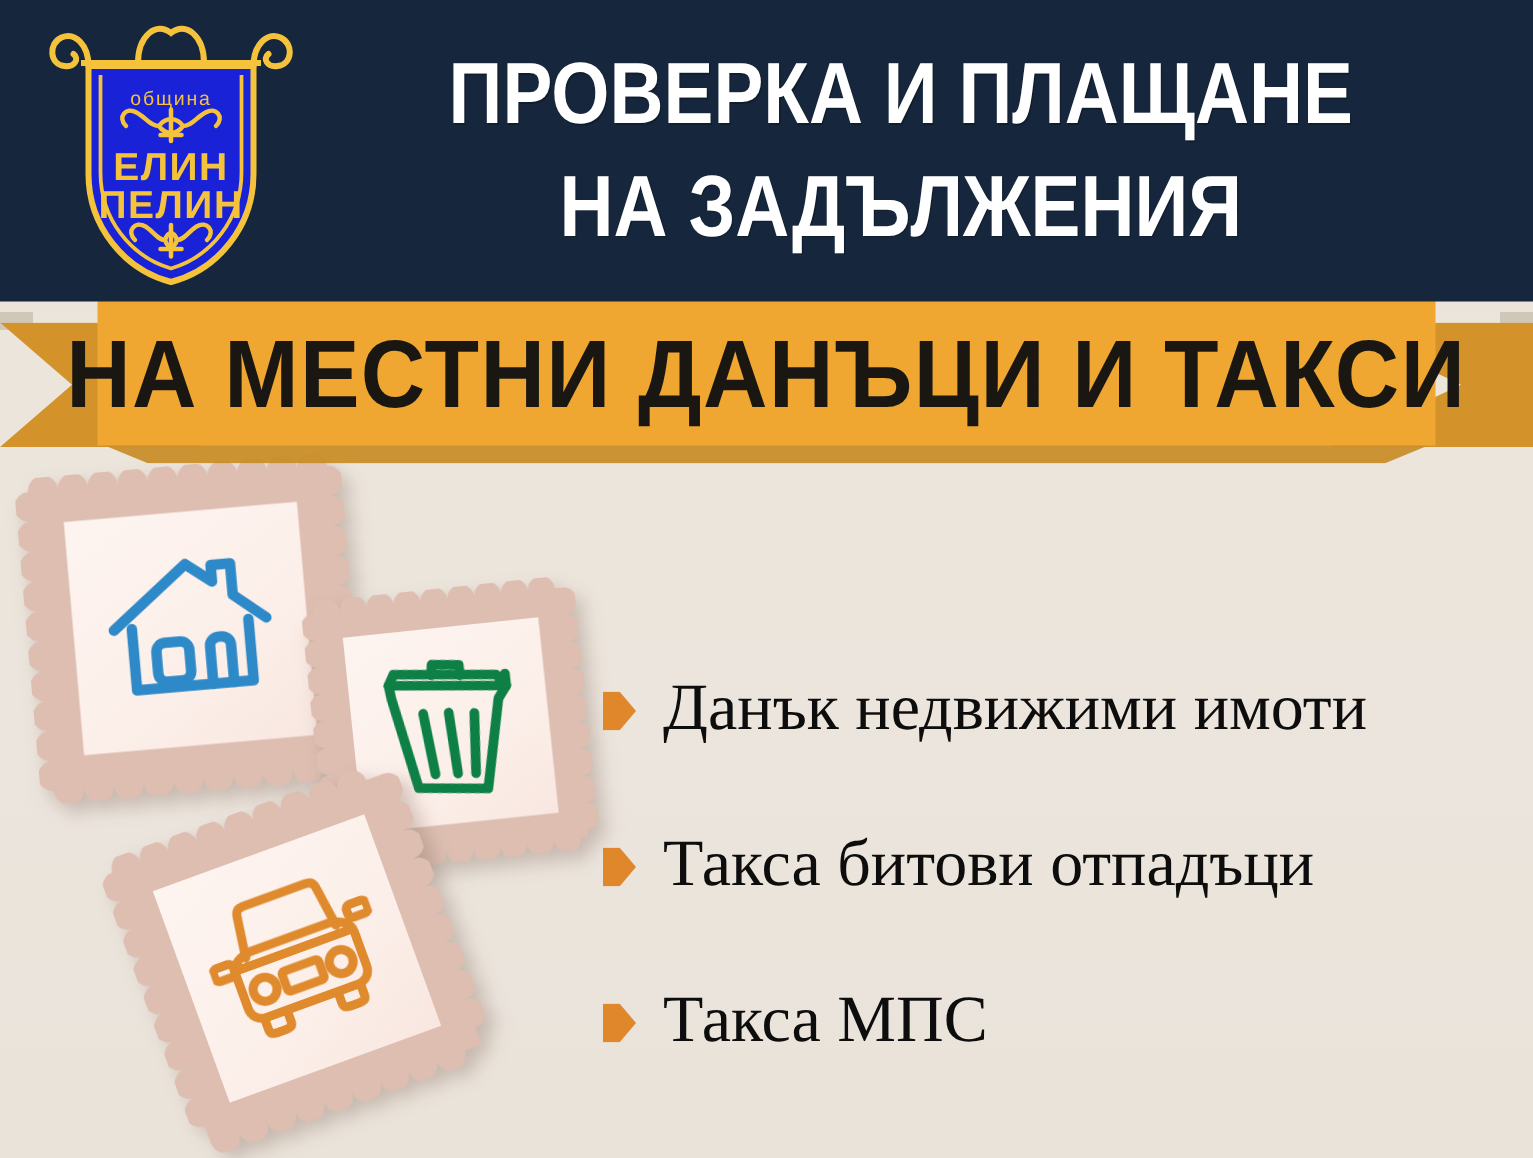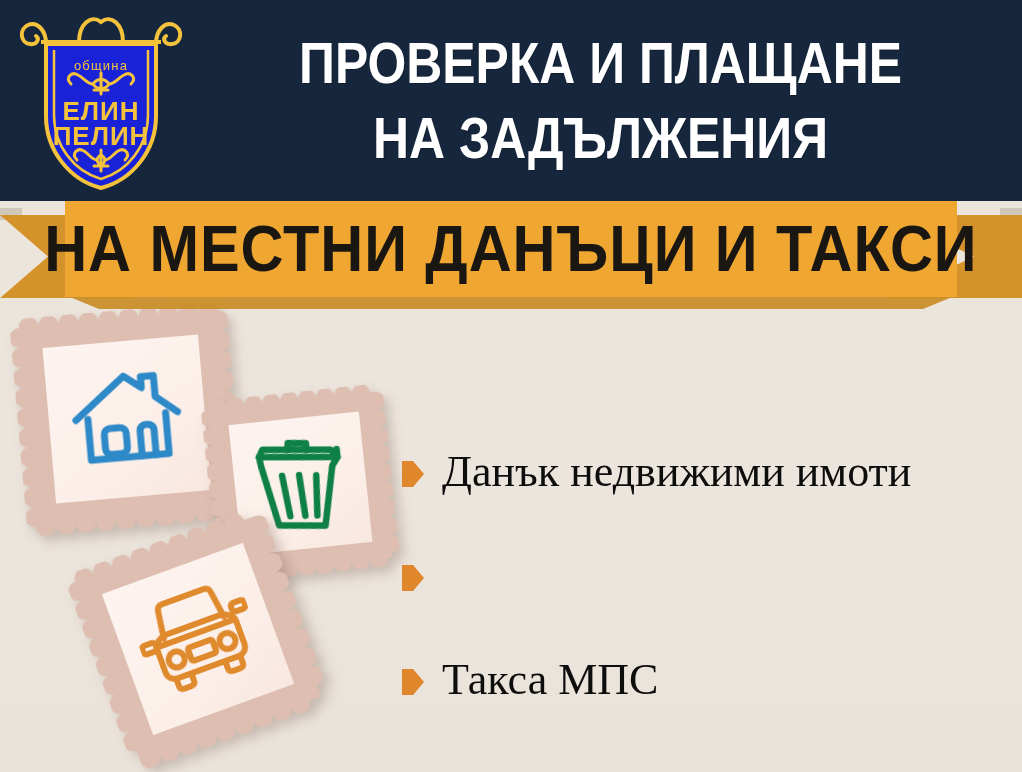--- a/index.html
+++ b/index.html
@@ -51,21 +51,21 @@
     letter-spacing: 0px;
     transform: scaleX(0.86);
     transform-origin: center;
     white-space: nowrap;
     text-shadow: 1px 1px 0 rgba(0,0,0,0.25);
   }
 
   
   .logo {
     position: absolute;
-    left: 15px; top: 8px;
+    left: 28px; top: 8px;
     width: 172px; height: 190px;
     z-index: 6;
   }
   .logo svg { display: block; }
 
   
   .ribbon-wrap {
     position: absolute;
     left: 0; top: 196px;
     width: 1022px; height: 115px;
@@ -426,20 +426,21 @@
     </div>
   </div>
 
   <div class="bullets">
     <div class="bullet-row">
       <span class="bullet-marker"></span>
       <span class="bullet-label">Данък недвижими имоти</span>
     </div>
     <div class="bullet-row">
       <span class="bullet-marker"></span>
+      <span class="bullet-label">Такса битови отпадъци</span>
     </div>
     <div class="bullet-row">
       <span class="bullet-marker"></span>
       <span class="bullet-label">Такса МПС</span>
     </div>
   </div>
 
 </div>
 
 </body></html>

